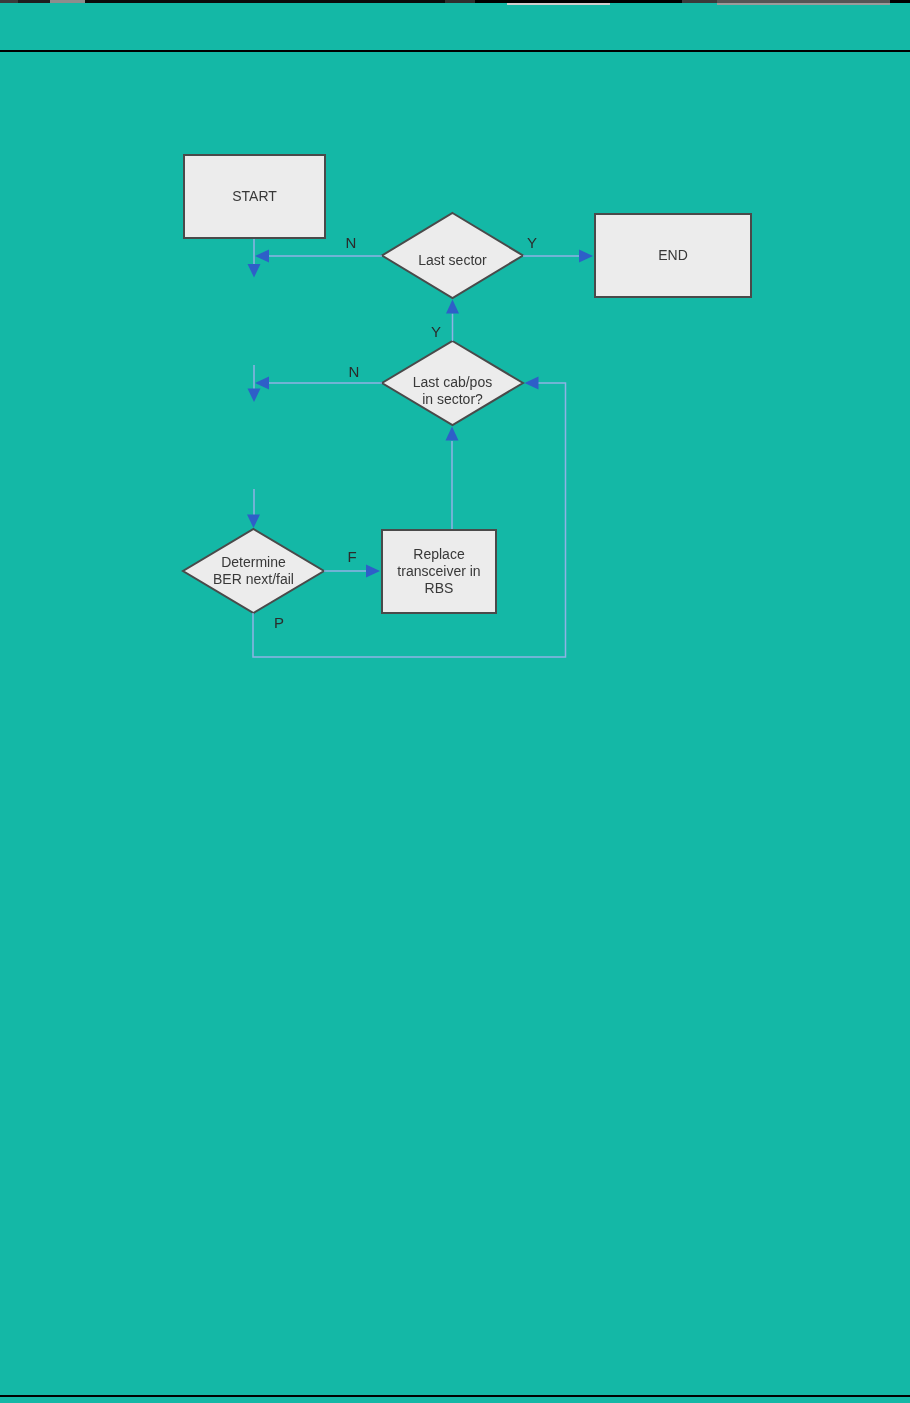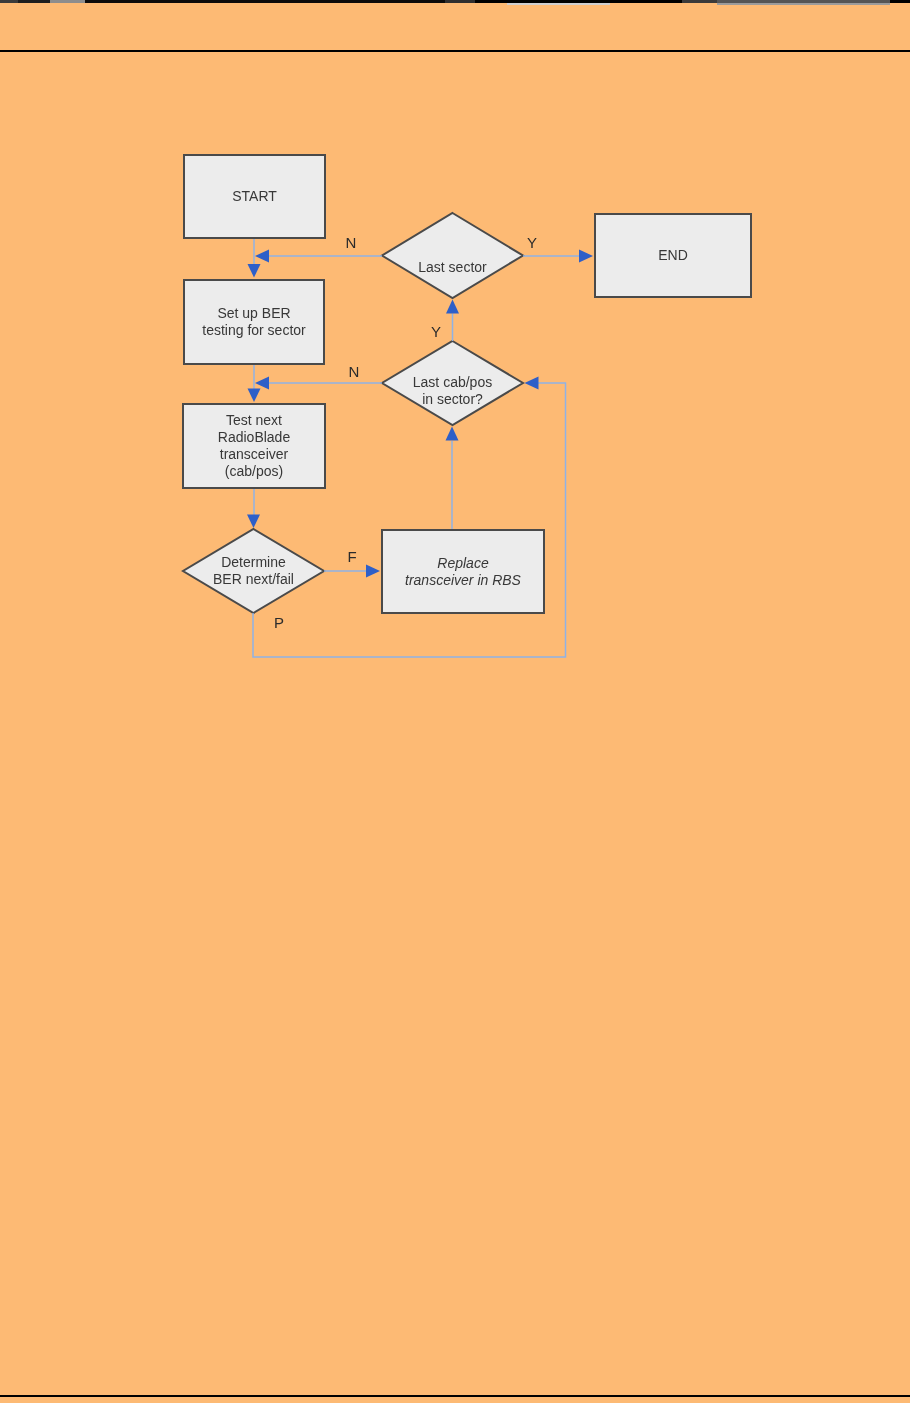--- a/index.html
+++ b/index.html
@@ -1,21 +1,21 @@
 <!DOCTYPE html>
 <html><head>
 <meta charset="utf-8">
 <style>
   * { margin: 0; padding: 0; box-sizing: border-box; }
   html, body { background: #fff; }
   .page {
     position: relative;
     width: 910px;
     height: 1403px;
-    background: #fdba74;
+    background: #14b8a6;
     font-family: "Liberation Sans", "DejaVu Sans", sans-serif;
     overflow: hidden;
   }
   .top-bar {
     position: absolute; left: 0; top: 0; width: 910px; height: 5px;
     background-image:
       linear-gradient(to right,
         #3b3b3b 0px, #3b3b3b 18px,
         #1e1e1e 18px, #1e1e1e 50px,
         #8d8d8d 50px, #8d8d8d 85px,
@@ -113,32 +113,26 @@
         <polygon points="380,571 366,564.5 366,577.5"></polygon>
         <polygon points="452,426.5 445.5,440.5 458.5,440.5"></polygon>
         <polygon points="524.5,383 538.5,376.5 538.5,389.5"></polygon>
       </g>
     </svg>
 
     <div class="node-box" style="left:183px; top:154px; width:143px; height:85px;">START</div>
 
     <div class="node-box" style="left:594px; top:213px; width:158px; height:85px;">END</div>
 
-    <div class="node-box" style="left:183px; top:279px; width:142px; height:86px;">Set up BER
-testing for sector</div>
 
-    <div class="node-box" style="left:182px; top:403px; width:144px; height:86px;">Test next
-RadioBlade
-transceiver
-(cab/pos)</div>
 
-    <div class="node-box" style="left:381px; top:529px; width:164px; height:85px;font-style:italic;">Replace
+    <div class="node-box" style="left:381px; top:529px; width:116px; height:85px;">Replace
 transceiver in RBS</div>
 
-    <div class="diamond-label" style="left:392px; top:247px; width:121px; height:40px;text-align:right;">Last sector</div>
+    <div class="diamond-label" style="left:392px; top:240px; width:121px; height:40px;text-align:right;">Last sector</div>
 
     <div class="diamond-label" style="left:392px; top:363px; width:121px; height:40px;margin-top:8px;">Last cab/pos
 in sector?</div>
 
     <div class="diamond-label" style="left:193px; top:551px; width:121px; height:40px;">Determine
 BER next/fail</div>
 
     <div class="edge-label" style="left:351px; top:242px;">N</div>
     <div class="edge-label" style="left:532px; top:242px;">Y</div>
     <div class="edge-label" style="left:436px; top:331px;">Y</div>

